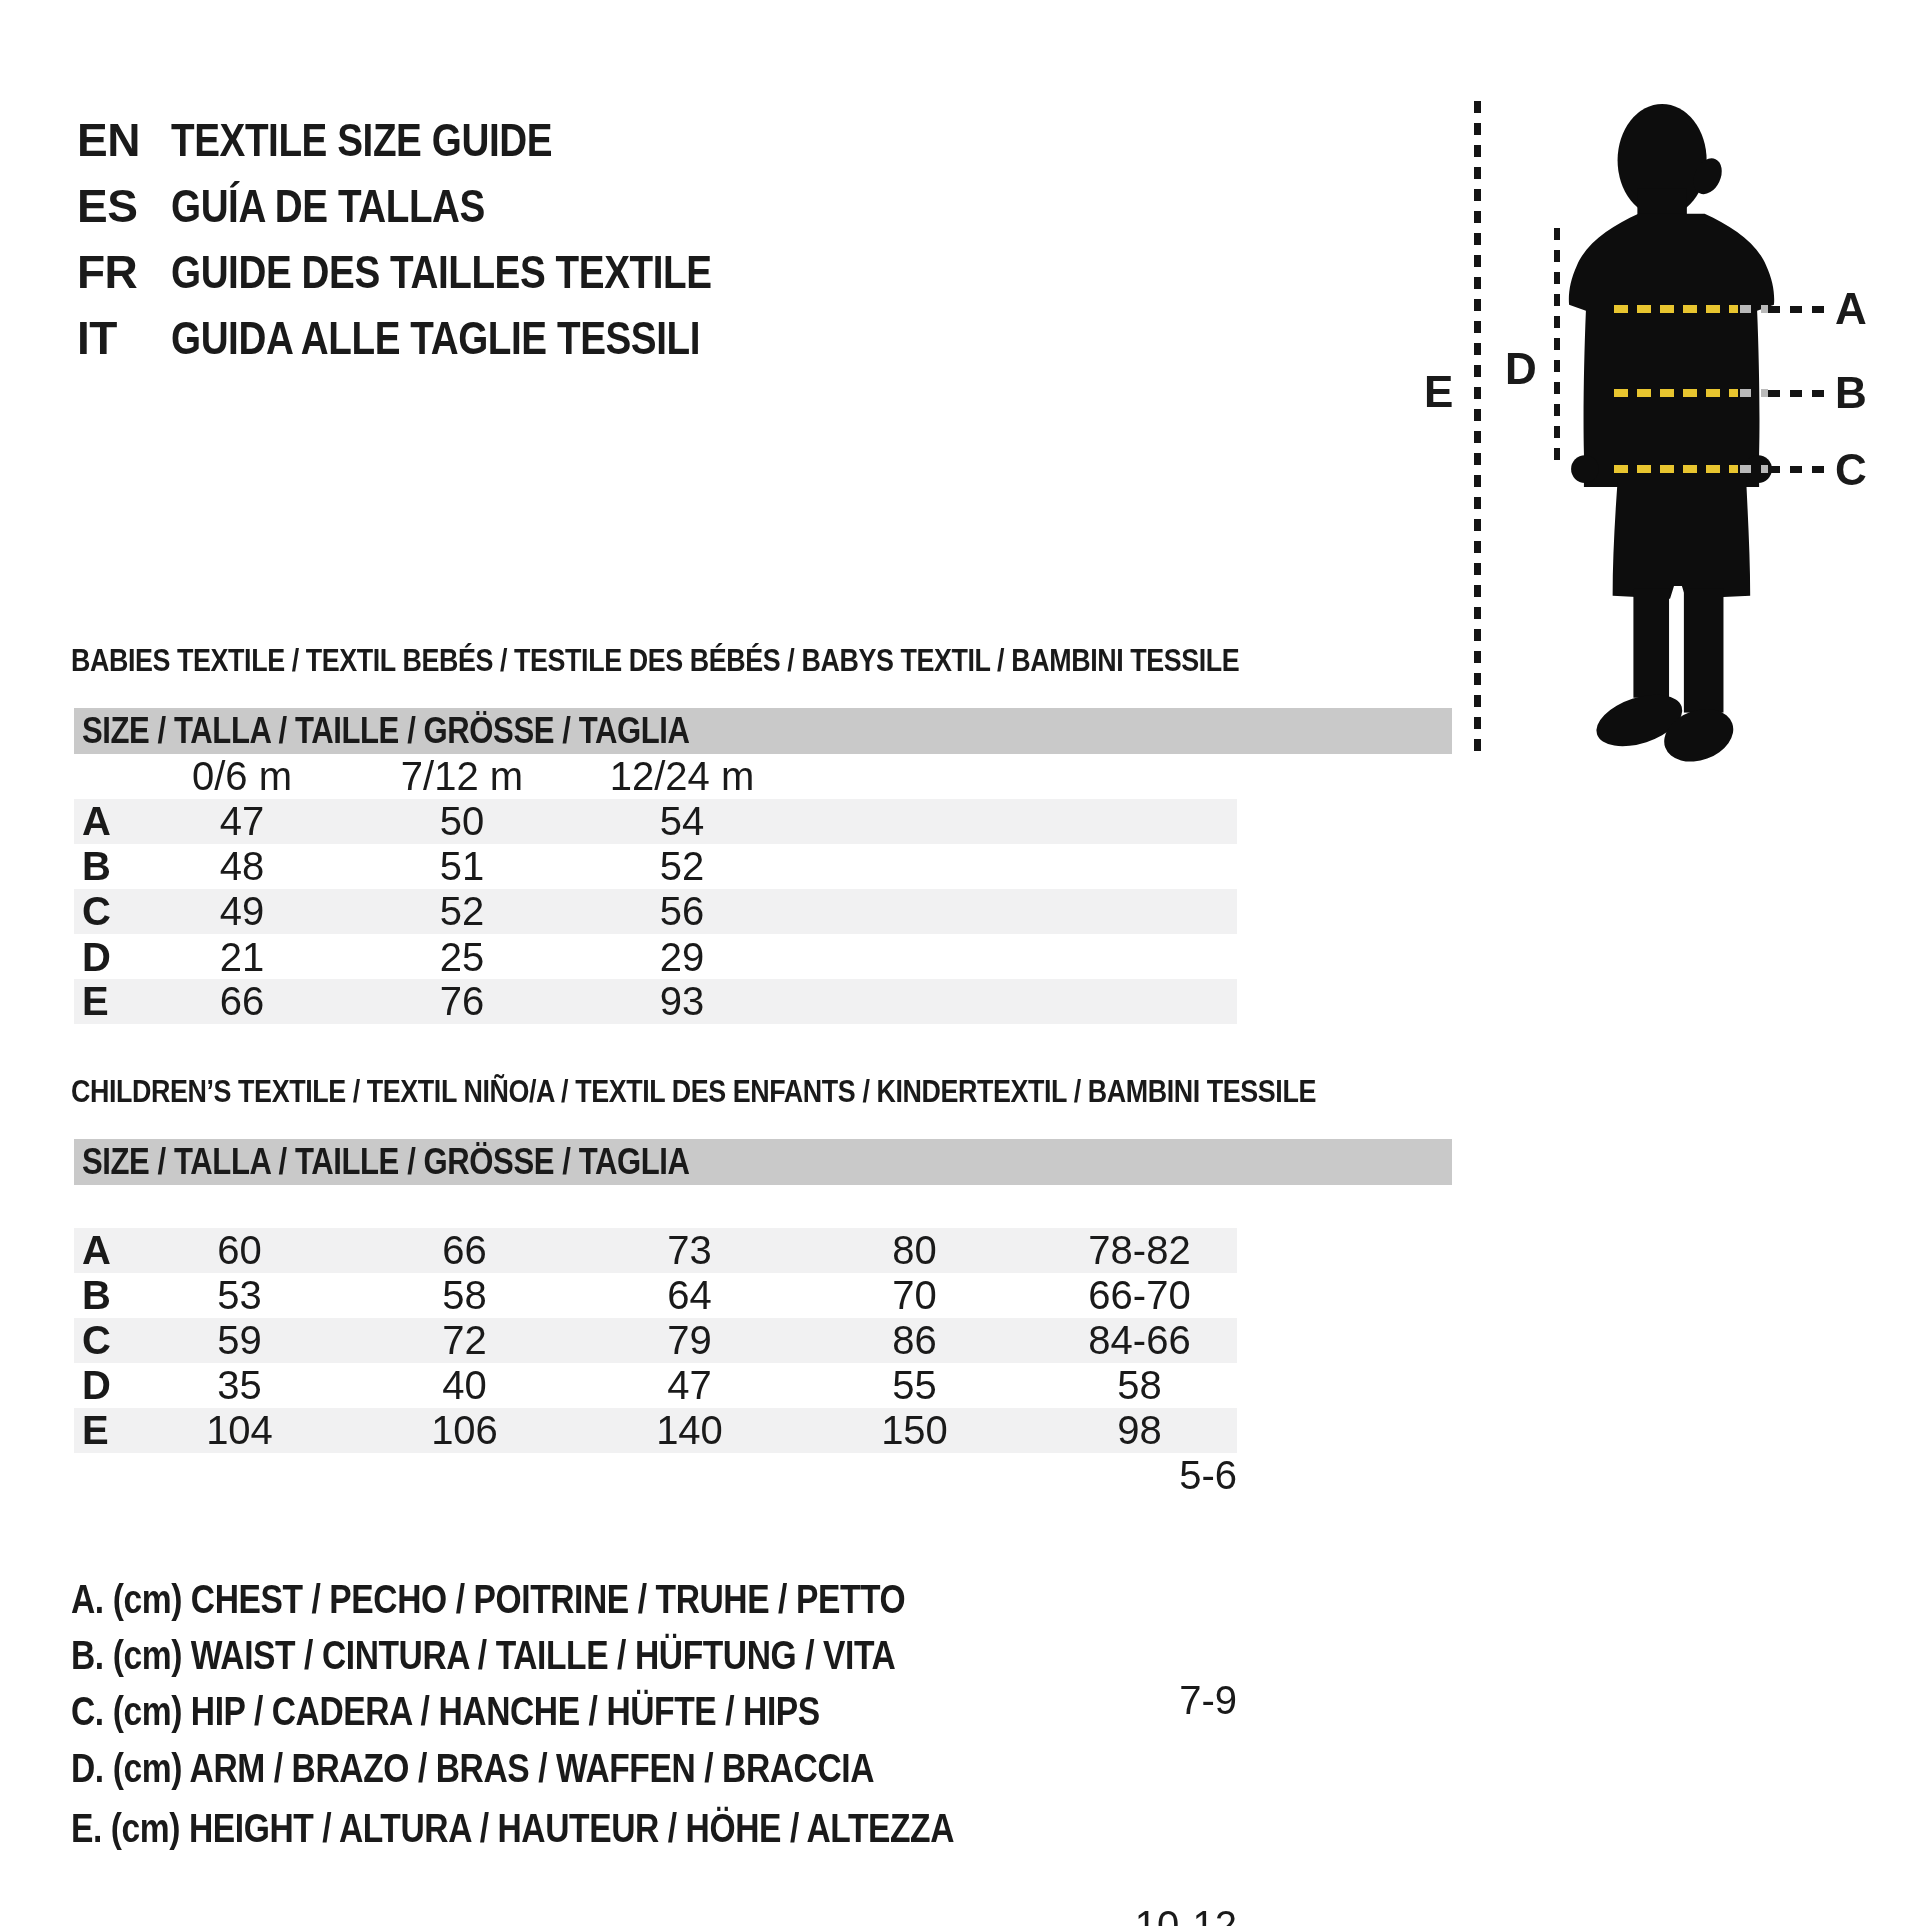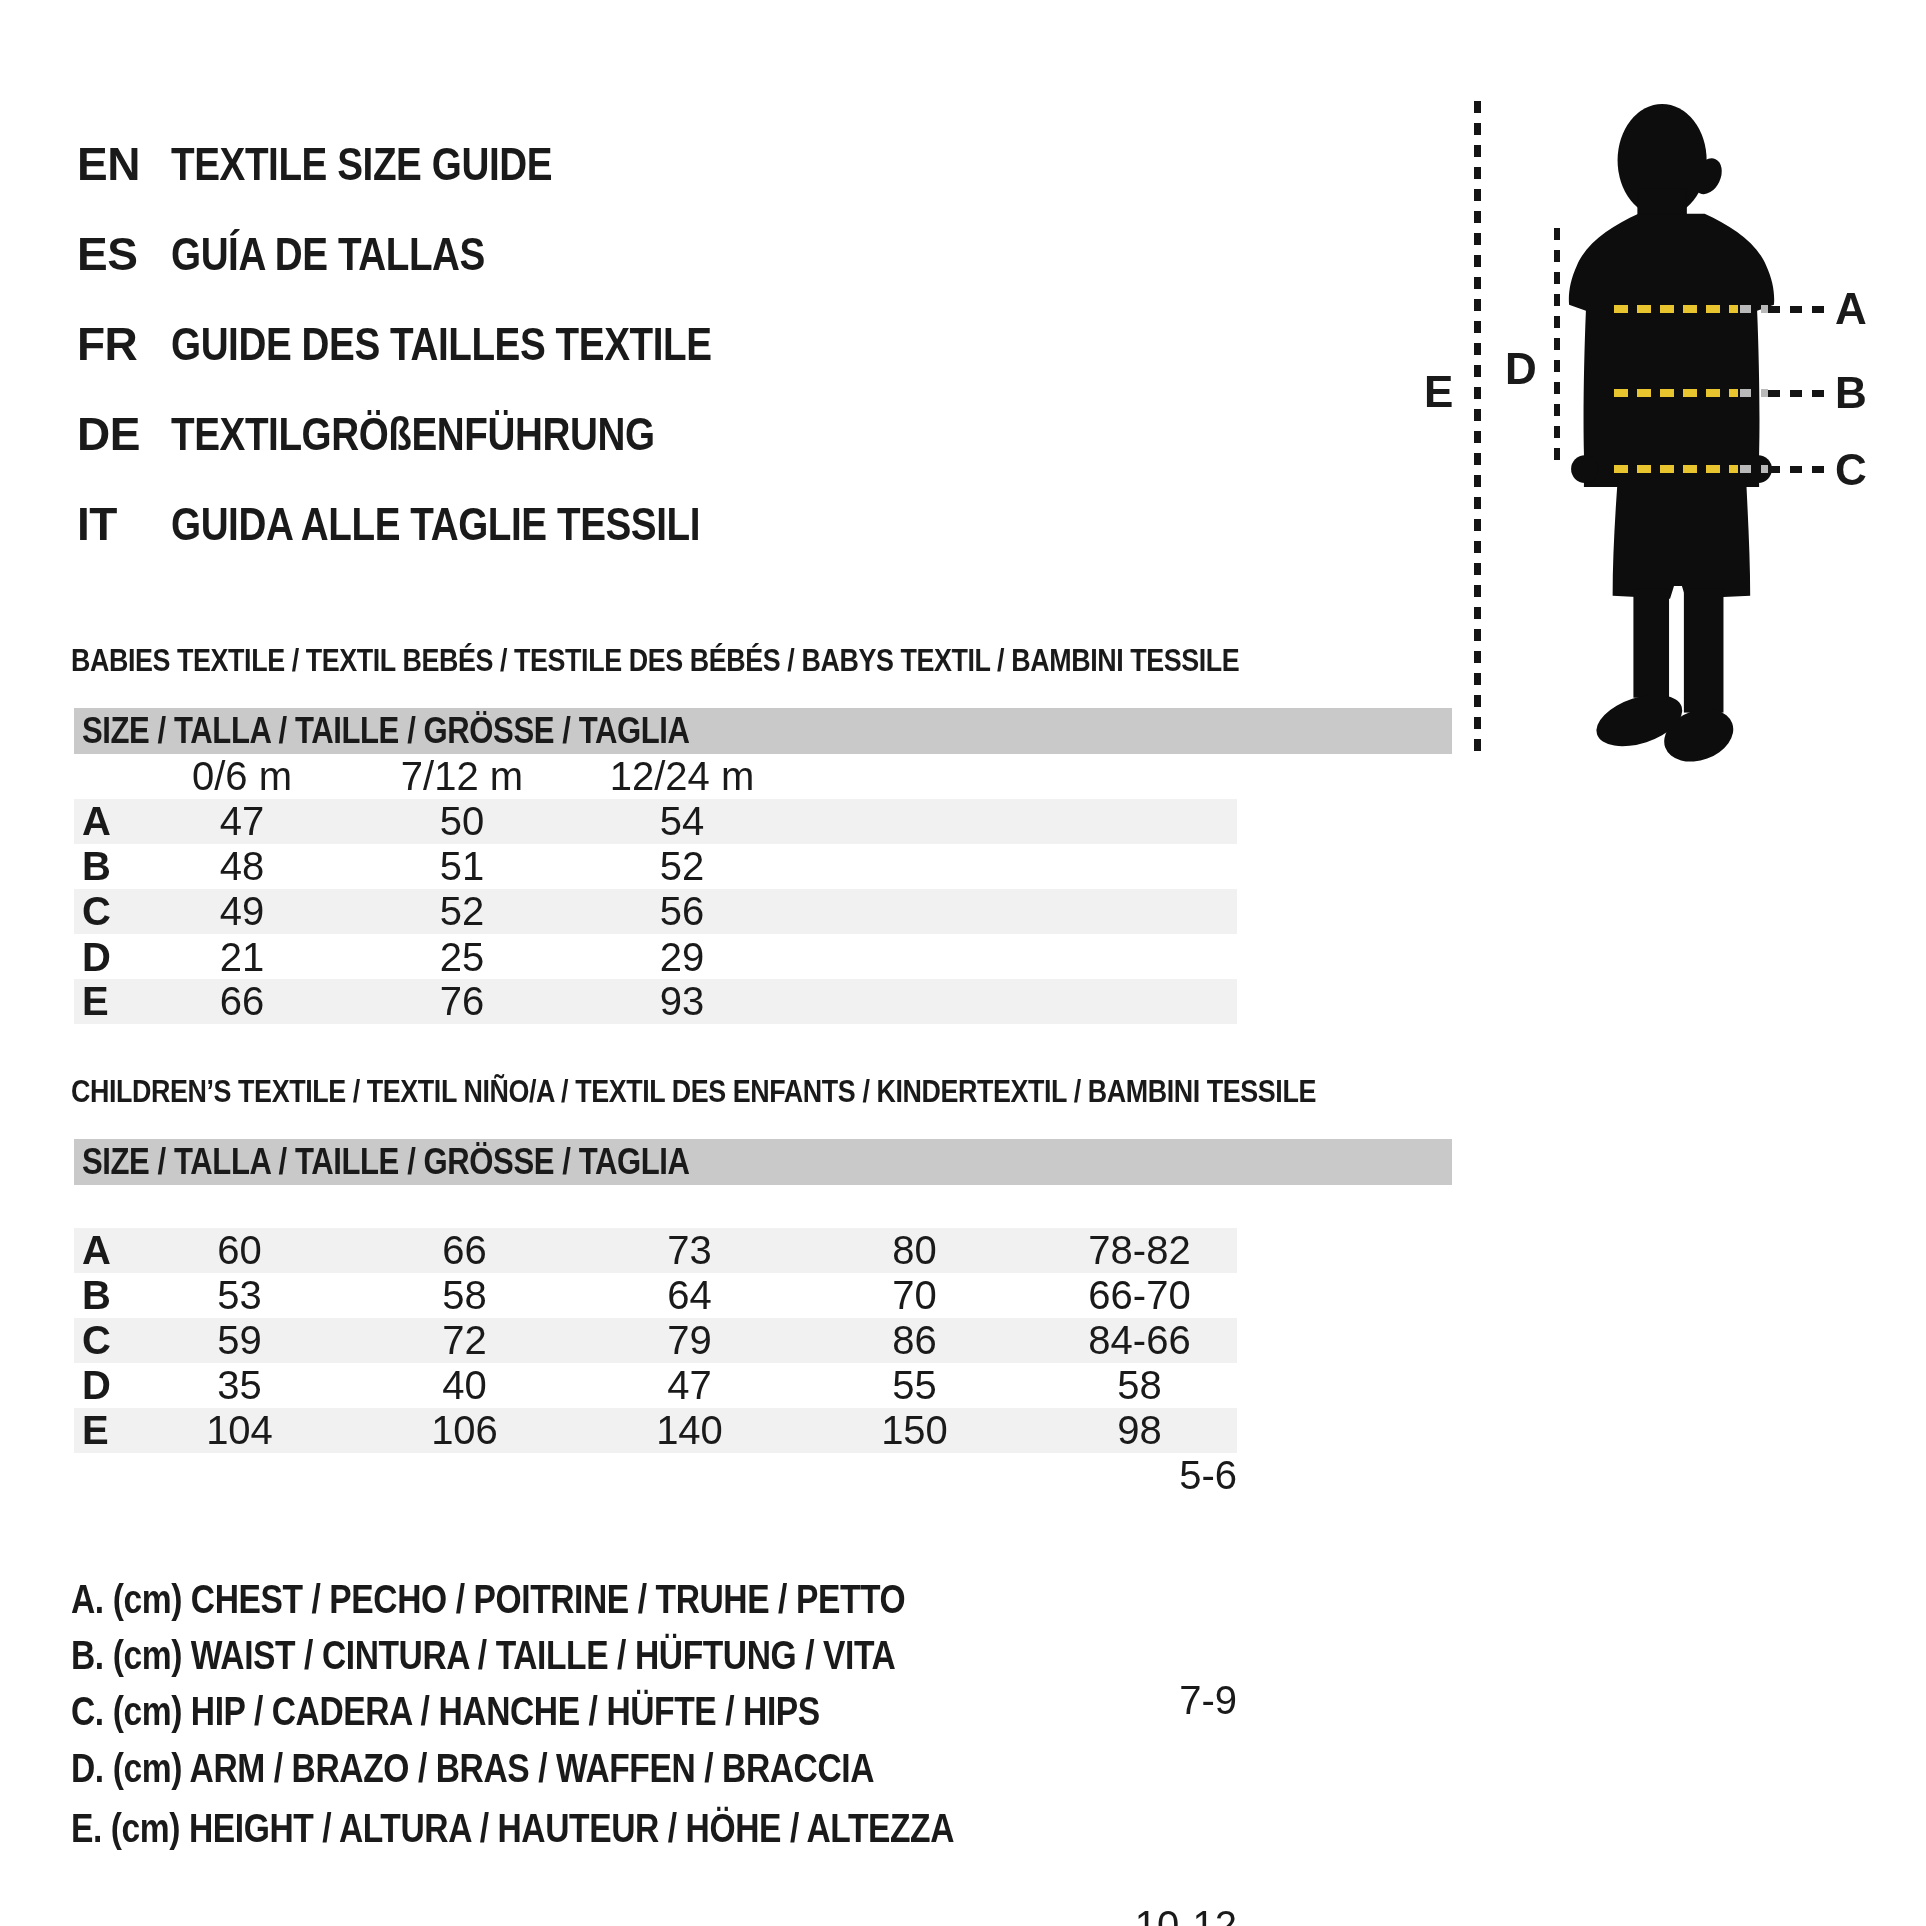--- a/index.html
+++ b/index.html
@@ -4,21 +4,21 @@
 <style>
   html,body{margin:0;padding:0;background:#fff;}
   #canvas{
     position:relative;width:1927px;height:1927px;background:#ffffff;overflow:hidden;
     font-family:"Liberation Sans",sans-serif;color:#1a1a1a;
   }
   .cond{display:inline-block;transform:scaleX(0.84);transform-origin:0 50%;white-space:nowrap;}
 
   
   .lang-block{position:absolute;left:77px;top:107px;}
-  .lang-row{display:flex;height:66px;align-items:center;font-size:46px;font-weight:700;letter-spacing:-0.5px;margin-top:24px;}
+  .lang-row{display:flex;height:66px;align-items:center;font-size:46px;font-weight:700;letter-spacing:-0.5px;}
   .lang-code{width:94px;flex:0 0 94px;}
 
   
   .vdash{position:absolute;width:7px;background:repeating-linear-gradient(to bottom,#141414 0 12px,transparent 12px 22px);}
   .fig-label{position:absolute;font-size:44px;font-weight:700;line-height:48px;}
   .mline{position:absolute;height:8px;display:flex;}
   .seg-yellow{width:124px;height:8px;background:repeating-linear-gradient(to right,#e8c52f 0 14px,transparent 14px 23px);}
   .seg-fade{width:28px;height:8px;margin-left:2px;background:repeating-linear-gradient(to right,#b9b9b9 0 11px,transparent 11px 21px);}
   .seg-black{width:61px;height:7px;margin-top:1px;background:repeating-linear-gradient(to right,#141414 0 12px,transparent 12px 22px);}
 
@@ -49,24 +49,20 @@
       <span class="lang-code">EN</span>
       <span class="cond">TEXTILE SIZE GUIDE</span>
     </div>
     <div class="lang-row">
       <span class="lang-code">ES</span>
       <span class="cond">GUÍA DE TALLAS</span>
     </div>
     <div class="lang-row">
       <span class="lang-code">FR</span>
       <span class="cond">GUIDE DES TAILLES TEXTILE</span>
-    </div>
-    <div class="lang-row">
-      <span class="lang-code">DE</span>
-      <span class="cond">TEXTILGRÖßENFÜHRUNG</span>
     </div>
     <div class="lang-row">
       <span class="lang-code">IT</span>
       <span class="cond">GUIDA ALLE TAGLIE TESSILI</span>
     </div>
   </div>
 
   <div>
 
     <div class="vdash" style="left:1474px;top:101px;height:659px;"></div>

